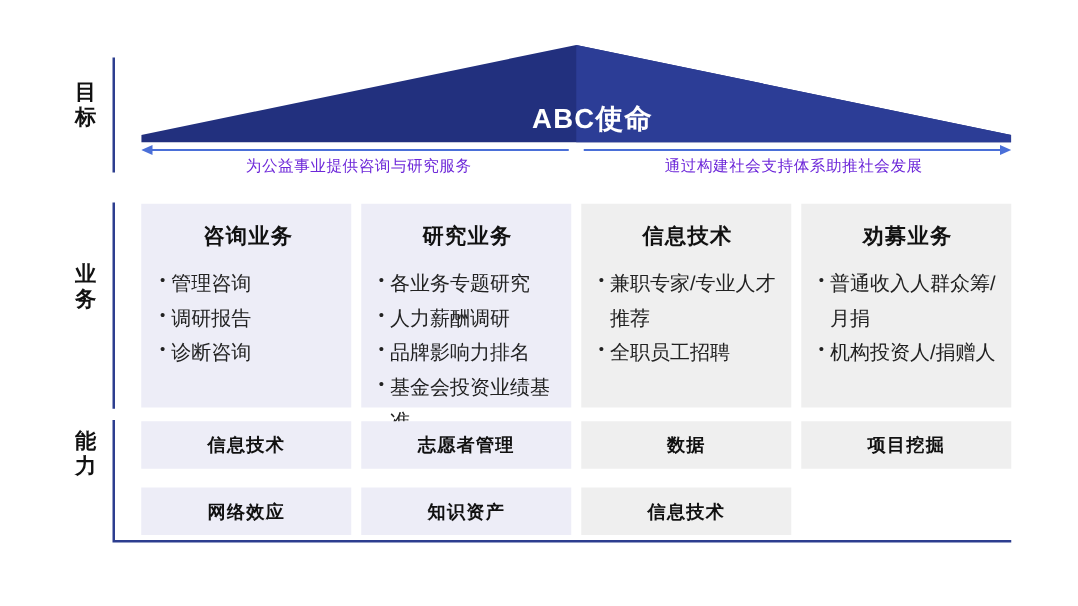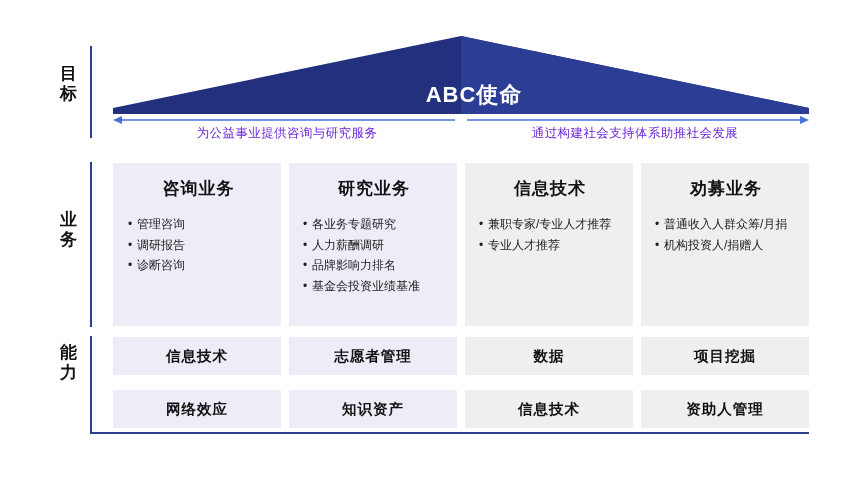--- a/index.html
+++ b/index.html
@@ -111,21 +111,21 @@
     color: #111;
     letter-spacing: 1px;
     margin-bottom: 14px;
   }
   .biz-list {
     list-style: none;
     margin: 0;
     padding: 0;
   }
   .biz-list li {
-    font-size: 12px;
+    font-size: 16px;
     line-height: 1.72;
     color: #222;
     position: relative;
     padding-left: 9px;
   }
   .biz-list li::before {
     content: "•";
     position: absolute;
     left: 0;
     top: 0;
@@ -227,36 +227,35 @@
       <li>人力薪酬调研</li>
       <li>品牌影响力排名</li>
       <li>基金会投资业绩基准</li>
     </ul>
   </div>
 
   <div class="biz-card biz-gray" id="biz-card-2">
     <div class="biz-title">信息技术</div>
     <ul class="biz-list">
       <li>兼职专家/专业人才推荐</li>
-      <li>专业人才推荐</li>
+      <li>全职员工招聘</li>
     </ul>
   </div>
 
   <div class="biz-card biz-gray" id="biz-card-3">
     <div class="biz-title">劝募业务</div>
     <ul class="biz-list">
       <li>普通收入人群众筹/月捐</li>
       <li>机构投资人/捐赠人</li>
     </ul>
   </div>
 
   <div class="cap-cell cap-purple cap-row-0 cap-col-0">信息技术</div>
   <div class="cap-cell cap-purple cap-row-0 cap-col-1">志愿者管理</div>
   <div class="cap-cell cap-gray cap-row-0 cap-col-2">数据</div>
   <div class="cap-cell cap-gray cap-row-0 cap-col-3">项目挖掘</div>
 
   <div class="cap-cell cap-purple cap-row-1 cap-col-0">网络效应</div>
   <div class="cap-cell cap-purple cap-row-1 cap-col-1">知识资产</div>
   <div class="cap-cell cap-gray cap-row-1 cap-col-2">信息技术</div>
-  <div class="cap-cell cap-gray cap-row-1 cap-col-3">资助人管理</div>
 
   <div class="base-line"></div>
 </div>
 
 </body></html>

